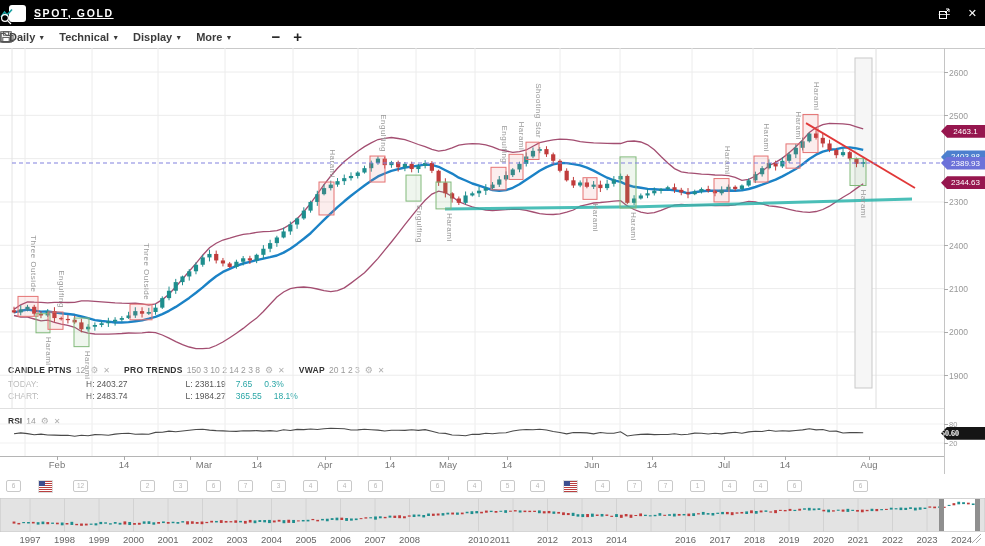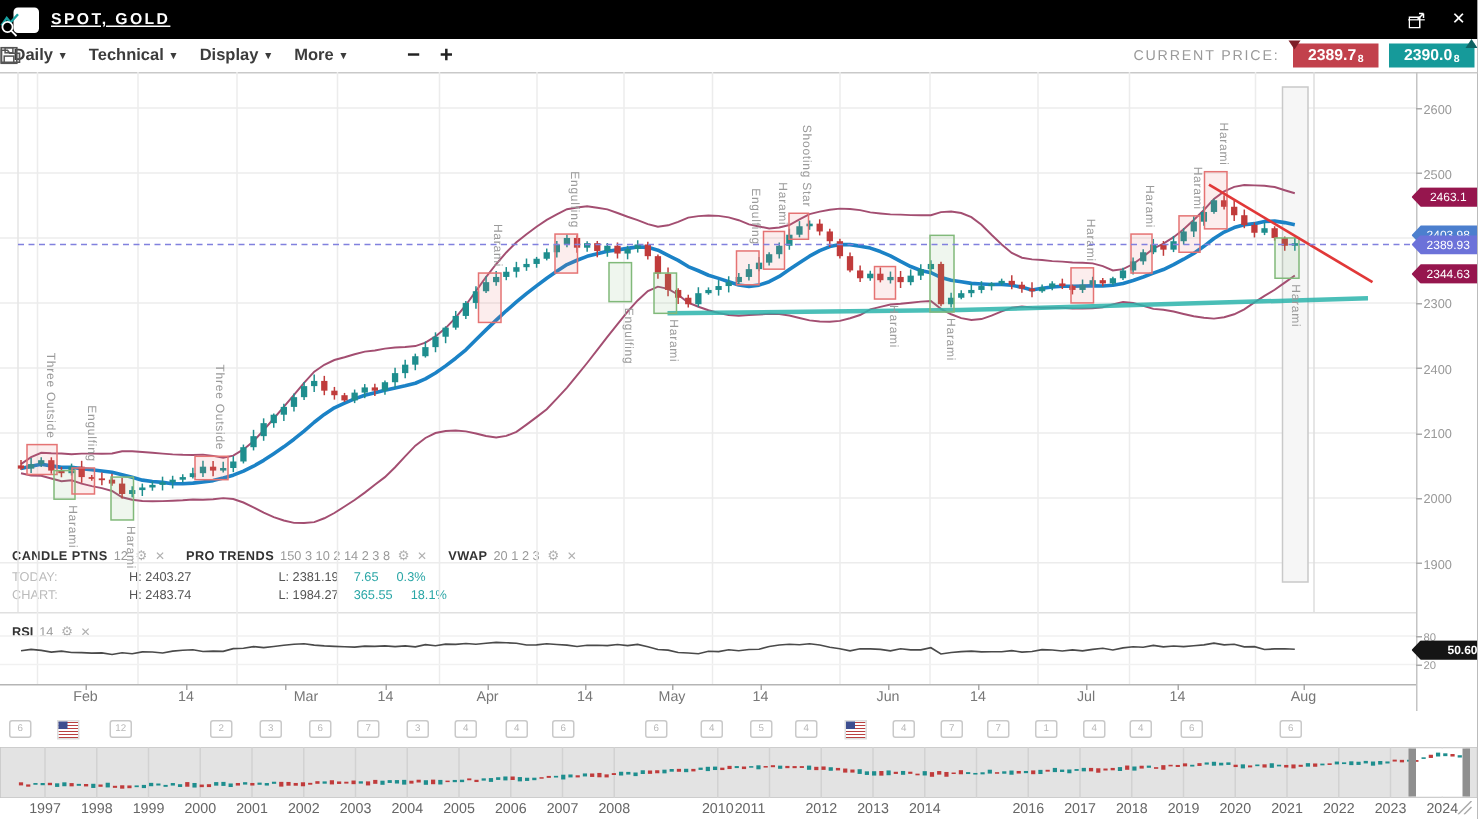--- a/index.html
+++ b/index.html
@@ -56,21 +56,21 @@
   .cal{position:absolute;top:480px;width:13px;height:10px;border:1px solid #c9c9c9;border-radius:2px;background:#fff;
        font-size:6.5px;color:#b8b8b8;text-align:center;line-height:10px;cursor:pointer;}
   .flag{position:absolute;top:480px;width:13px;height:11px;cursor:pointer;
         background:repeating-linear-gradient(180deg,#b94040 0 1px,#fff 1px 2px);border:.5px solid #ddd;}
   .flag::after{content:"";position:absolute;left:0;top:0;width:6px;height:5px;background:#3d4e8f;}
   .yearlab{position:absolute;top:534px;font-size:9.5px;color:#666;transform:translateX(-50%);}
   .navclose{position:absolute;left:4px;top:501px;width:13px;height:13px;background:#f4f4f4;border:1px solid #c9c9c9;
             color:#999;font-size:8px;line-height:13px;text-align:center;cursor:pointer;}
   .grip{position:absolute;left:971px;top:534px;cursor:nwse-resize;}
   .rsibadge{position:absolute;left:941px;width:44px;height:13px;line-height:13px;background:#151515;color:#fff;
-            font-size:8px;font-weight:bold;text-align:right;clip-path:polygon(0 50%,14% 0,100% 0,100% 100%,14% 100%);}
+            font-size:8px;font-weight:bold;text-align:left;clip-path:polygon(0 50%,14% 0,100% 0,100% 100%,14% 100%);font-family:Liberation Serif, serif;}
 </style>
 </head>
 <body>
 
 <div id="app">
 
   <div class="topbar">
     <span class="logo">
       <svg width="13" height="13" viewBox="0 0 13 13">
           <polyline points="1,10 4.5,5 7,8 12,2.5" fill="none" stroke="#18a0a0" stroke-width="1.6"></polyline>
@@ -109,33 +109,20 @@
     </span>
     <span class="tico">
       <svg width="12" height="12" viewBox="0 0 12 12">
           <rect x="0.8" y="0.8" width="10.4" height="10.4" fill="none" stroke="#555" stroke-width="1.1"></rect>
           <rect x="3.4" y="0.8" width="5.2" height="3.4" fill="none" stroke="#555" stroke-width="1"></rect>
           <rect x="2.8" y="6.4" width="6.4" height="4.8" fill="none" stroke="#555" stroke-width="1"></rect>
         </svg>
     </span>
     <span class="zbtn">−</span>
     <span class="zbtn">+</span>
-    <span class="cp">
-      <span class="cplabel">CURRENT PRICE:</span>
-      <span class="pricebadge bid">
-        <span class="arr-down"></span>
-        <span>2389.7</span>
-          <span class="sub">8</span>
-      </span>
-      <span class="pricebadge ask">
-        <span class="arr-up"></span>
-        <span>2390.0</span>
-          <span class="sub">8</span>
-      </span>
-    </span>
   </div>
 
   <div id="chartwrap">
     <div class="axisline"></div>
     <div class="xaxisline"></div>
     <div class="legendrow" id="legends">
         <span class="leg">
           <b>CANDLE PTNS</b>
           <span class="prm">12</span>
           <span class="gear">⚙</span>

